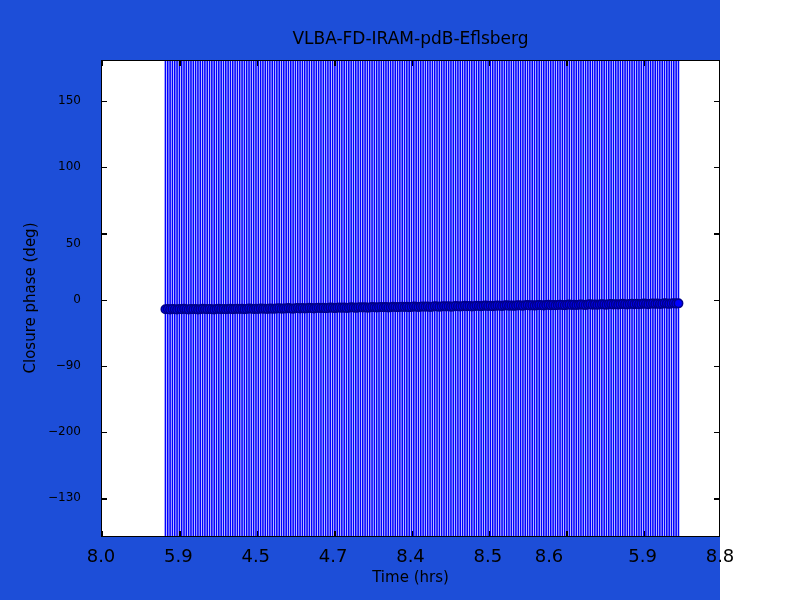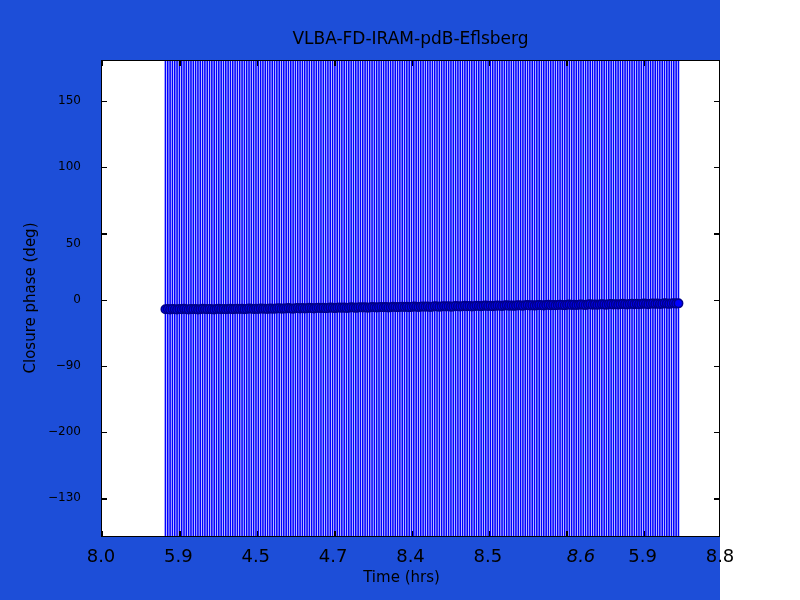--- a/index.html
+++ b/index.html
@@ -73,21 +73,21 @@
   }
   #x-tick-labels {
     position: absolute;
     left: 101px;
     top: 545px;
     width: 619px;
     height: 22px;
   }
   #x-axis-label {
     position: absolute;
-    left: 92px;
+    left: 101px;
     top: 568px;
     width: 619px;
     text-align: center;
     font-size: 15px;
     color: #000000;
   }
   #y-axis-label {
     position: absolute;
     left: -100px;
     top: 289px;
@@ -625,21 +625,21 @@
       <div class="tick-label-y" style="top: 371px;">−200</div>
       <div class="tick-label-y" style="top: 437.25px;">−130</div>
     </div>
   <div id="x-tick-labels">
       <div class="tick-label-x" style="left: 0px;">8.0</div>
       <div class="tick-label-x" style="left: 77.375px;">5.9</div>
       <div class="tick-label-x" style="left: 154.75px;">4.5</div>
       <div class="tick-label-x" style="left: 232.125px;">4.7</div>
       <div class="tick-label-x" style="left: 309.5px;">8.4</div>
       <div class="tick-label-x" style="left: 386.875px;">8.5</div>
-      <div class="tick-label-x" style="left: 480px; font-style: italic;">8.6</div>
+      <div class="tick-label-x" style="left: 448px;">8.6</div>
       <div class="tick-label-x" style="left: 541.625px;">5.9</div>
       <div class="tick-label-x" style="left: 619px;">8.8</div>
     </div>
 
   <div id="x-axis-label">Time (hrs)</div>
 
   <div id="y-axis-label">Closure phase (deg)</div>
 
 </div>
 

